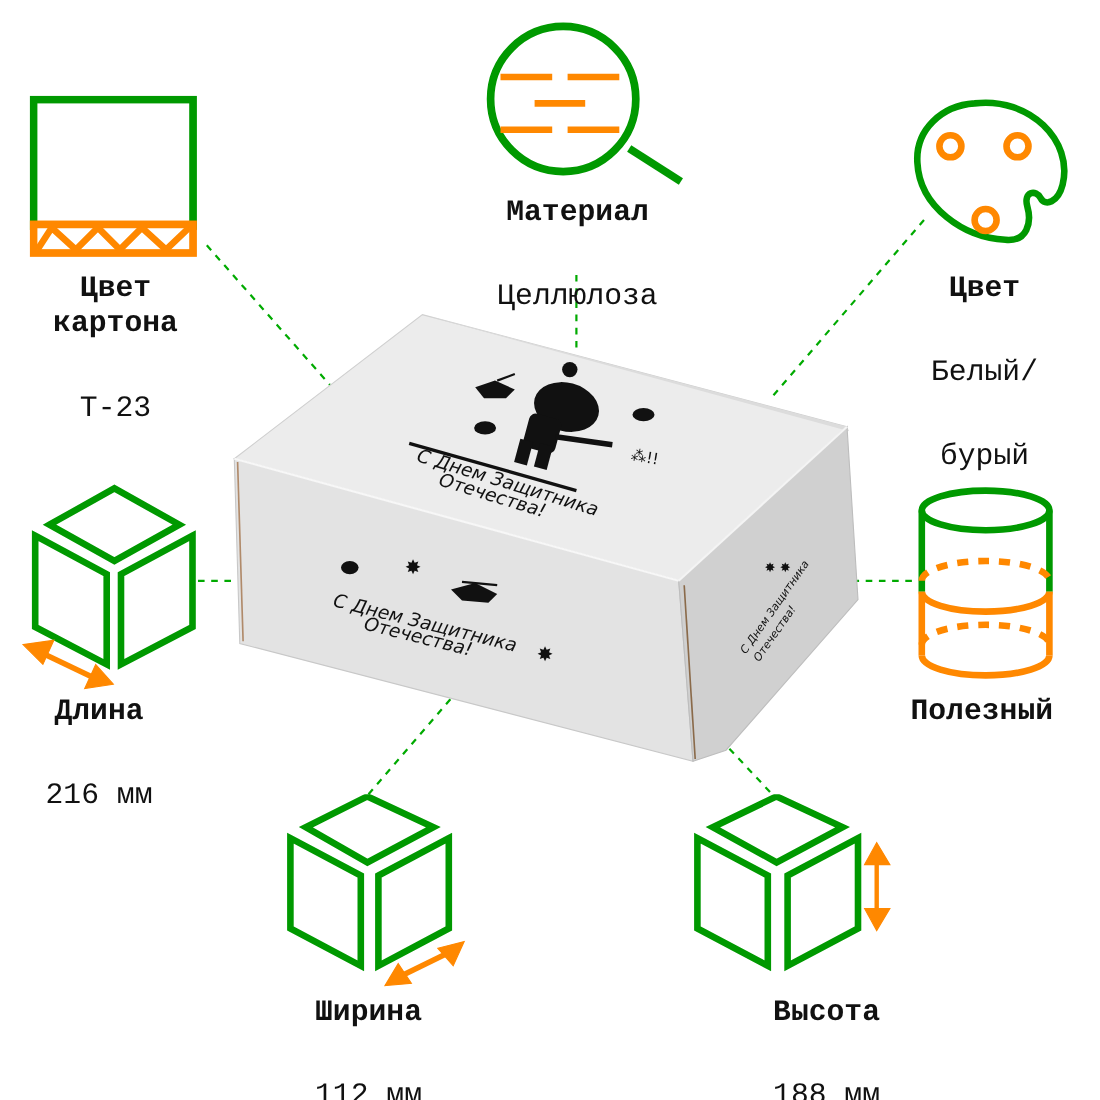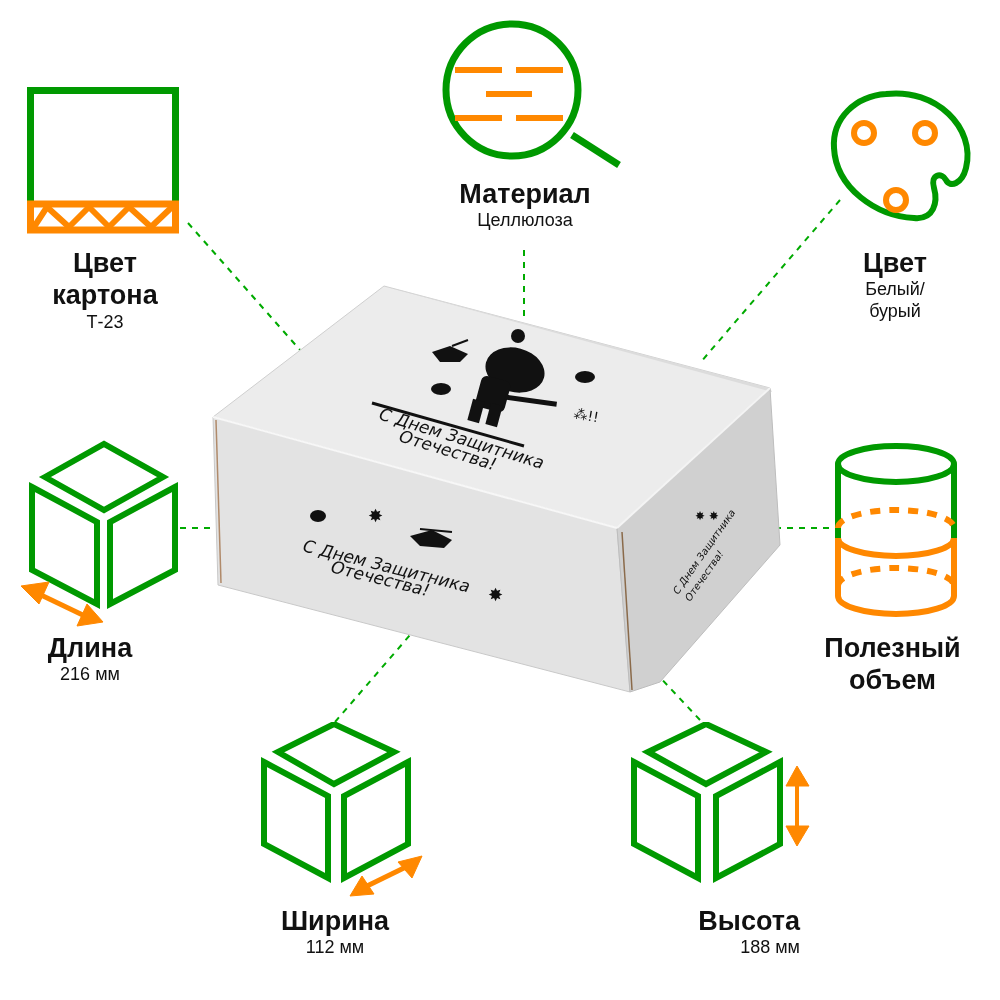--- a/index.html
+++ b/index.html
@@ -1,21 +1,21 @@
 <!DOCTYPE html>
 <html><head>
   <meta charset="utf-8">
   <style>
     html, body { margin: 0; padding: 0; background: #ffffff; }
     body { width: 1000px; height: 1000px; position: relative; overflow: hidden;
            font-family: "Liberation Sans", "DejaVu Sans", sans-serif; color: #111; }
     .layer { position: absolute; left: 0; top: 0; width: 1000px; height: 1000px; }
-    .label { position: absolute; text-align: center; line-height: 1.2; }
+    .label { position: absolute; text-align: center; line-height: 1.2; font-family: Liberation Mono, monospace; }
     .label .t { font-weight: bold; font-size: 27px; display: block; }
-    .label .v { font-weight: normal; font-size: 18px; display: block; }
+    .label .v { font-weight: normal; font-size: 27px; display: block; margin-top: 44px; }
     .icon { position: absolute; }
   </style>
 </head>
 <body>
 
 <svg class="layer" viewBox="0 0 1000 1000">
   <g stroke="#0a0" stroke-width="2" stroke-dasharray="6,6" fill="none">
     <line x1="188" y1="223" x2="300" y2="350"></line>
     <line x1="524" y1="250" x2="524" y2="318"></line>
     <line x1="840" y1="200" x2="700" y2="363"></line>
@@ -136,21 +136,20 @@
   <line x1="128" y1="24" x2="128" y2="98" stroke="#009900" stroke-width="6"></line>
   <path d="M 12 98 A 58 18 0 0 0 128 98" fill="none" stroke="#ff8800" stroke-width="6"></path>
   <path d="M 12 88 A 58 18 0 0 1 128 88" fill="none" stroke="#ff8800" stroke-width="6" stroke-dasharray="10,9"></path>
   <path d="M 12 146 A 58 18 0 0 1 128 146" fill="none" stroke="#ff8800" stroke-width="6" stroke-dasharray="10,9"></path>
   <line x1="12" y1="98" x2="12" y2="156" stroke="#ff8800" stroke-width="6"></line>
   <line x1="128" y1="98" x2="128" y2="156" stroke="#ff8800" stroke-width="6"></line>
   <path d="M 12 156 A 58 18 0 0 0 128 156" fill="none" stroke="#ff8800" stroke-width="6"></path>
 </svg>
 <div class="label" style="left:800px;top:632px;width:185px;">
   <span class="t">Полезный</span>
-  <span class="t">объем</span>
 </div>
 
 <svg class="icon" style="left:250px;top:722px" width="175" height="180" viewBox="0 0 175 180">
   <g fill="none" stroke="#009900" stroke-width="6" stroke-linejoin="miter">
     <polygon points="28,30 84,2 144,30 84,62"></polygon>
     <polygon points="14,40 78,74 78,156 14,122"></polygon>
     <polygon points="158,40 94,74 94,156 158,122"></polygon>
   </g>
   <g fill="#ff8800" stroke="#ff8800">
     <line x1="115" y1="165" x2="160" y2="143" stroke-width="5"></line>

